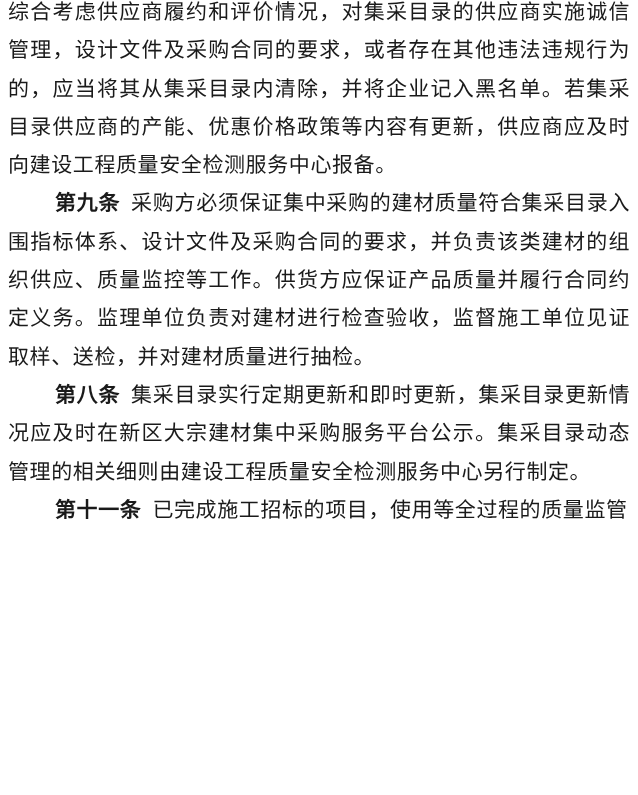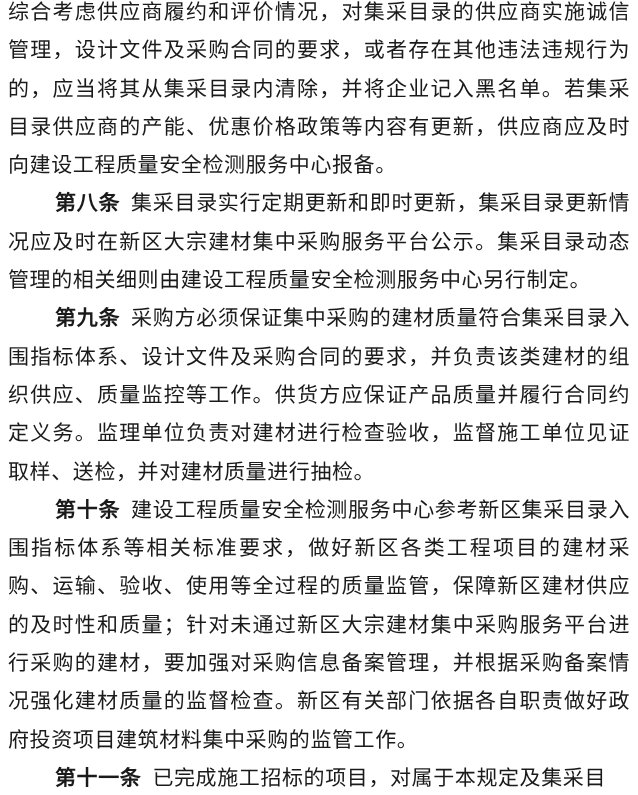--- a/index.html
+++ b/index.html
@@ -40,21 +40,20 @@
     margin-right: 11px;
   }
 </style>
 </head>
 <body>
 
 <div class="page">
 
   <p class="para no-indent"><span>综合考虑供应商履约和评价情况，对集采目录的供应商实施诚信管理，设计文件及采购合同的要求，或者存在其他违法违规行为的，应当将其从集采目录内清除，并将企业记入黑名单。若集采目录供应商的产能、优惠价格政策等内容有更新，供应商应及时向建设工程质量安全检测服务中心报备。</span></p>
 
+  <p class="para"><span class="term">第九条</span><span>采购方必须保证集中采购的建材质量符合集采目录入围指标体系、设计文件及采购合同的要求，并负责该类建材的组织供应、质量监控等工作。供货方应保证产品质量并履行合同约定义务。监理单位负责对建材进行检查验收，监督施工单位见证取样、送检，并对建材质量进行抽检。</span></p>
+
   <p class="para"><span class="term">第八条</span><span>集采目录实行定期更新和即时更新，集采目录更新情况应及时在新区大宗建材集中采购服务平台公示。集采目录动态管理的相关细则由建设工程质量安全检测服务中心另行制定。</span></p>
 
-  <p class="para"><span class="term">第九条</span><span>采购方必须保证集中采购的建材质量符合集采目录入围指标体系、设计文件及采购合同的要求，并负责该类建材的组织供应、质量监控等工作。供货方应保证产品质量并履行合同约定义务。监理单位负责对建材进行检查验收，监督施工单位见证取样、送检，并对建材质量进行抽检。</span></p>
 
-  <p class="para"><span class="term">第十条</span><span>建设工程质量安全检测服务中心参考新区集采目录入围指标体系等相关标准要求，做好新区各类工程项目的建材采购、运输、验收、使用等全过程的质量监管，保障新区建材供应的及时性和质量；针对未通过新区大宗建材集中采购服务平台进行采购的建材，要加强对采购信息备案管理，并根据采购备案情况强化建材质量的监督检查。新区有关部门依据各自职责做好政府投资项目建筑材料集中采购的监管工作。</span></p>
-
-  <p class="para"><span class="term">第十一条</span><span>已完成施工招标的项目，对属于本规定及集采目</span></p>
+  <p class="para"><span class="term">第十一条</span><span>已完成施工招标的项目，使用等全过程的质量监管</span></p>
 
 </div>
 
 </body></html>

